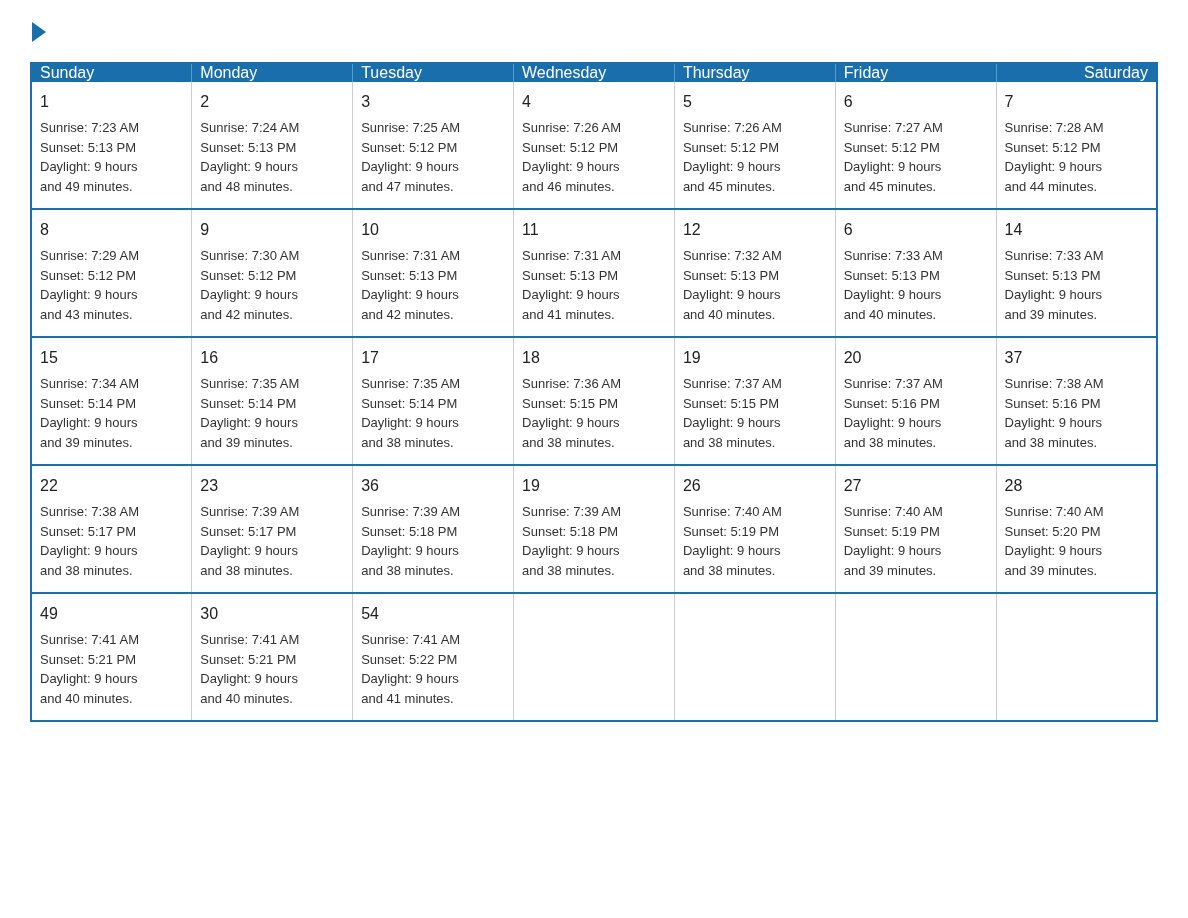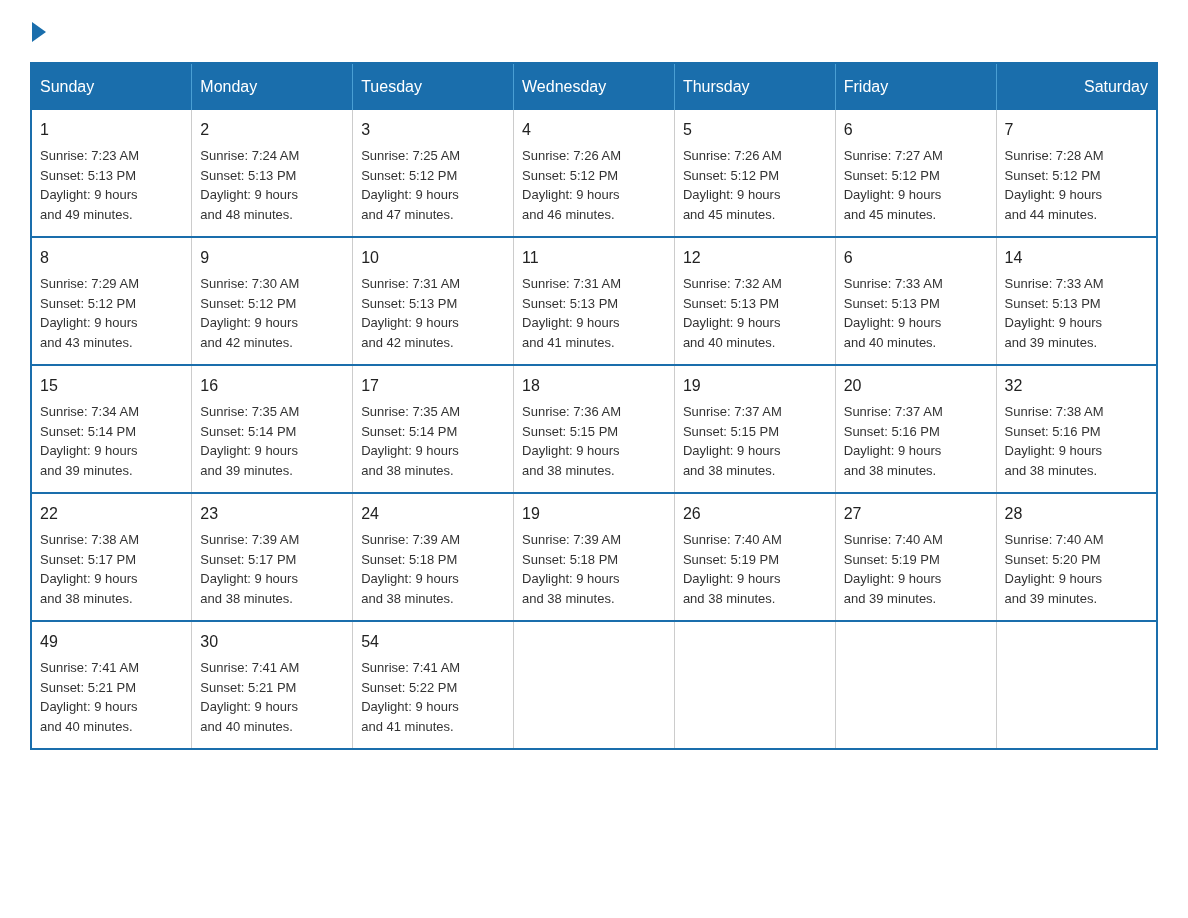--- a/index.html
+++ b/index.html
@@ -60,21 +60,21 @@
       margin-top: 4px;
     }
     .calendar-table {
       width: 100%;
       border-collapse: collapse;
       border: 2px solid #1a6eac;
     }
     .calendar-table th {
       background-color: #1a6eac;
       color: #fff;
-      padding: 14px 8px;
+      padding: 0 8px;
       font-size: 16px;
       font-weight: normal;
       text-align: left;
       border-right: 1px solid #4a9fd4;
     }
     .calendar-table th:last-child {
       border-right: none;
       text-align: right;
     }
     .calendar-table td {
@@ -152,26 +152,26 @@
         <td><span class="day-number">6</span>Sunrise: 7:33 AM<br>Sunset: 5:13 PM<br>Daylight: 9 hours<br>and 40 minutes.</td>
         <td><span class="day-number">14</span>Sunrise: 7:33 AM<br>Sunset: 5:13 PM<br>Daylight: 9 hours<br>and 39 minutes.</td>
       </tr>
       <tr>
         <td><span class="day-number">15</span>Sunrise: 7:34 AM<br>Sunset: 5:14 PM<br>Daylight: 9 hours<br>and 39 minutes.</td>
         <td><span class="day-number">16</span>Sunrise: 7:35 AM<br>Sunset: 5:14 PM<br>Daylight: 9 hours<br>and 39 minutes.</td>
         <td><span class="day-number">17</span>Sunrise: 7:35 AM<br>Sunset: 5:14 PM<br>Daylight: 9 hours<br>and 38 minutes.</td>
         <td><span class="day-number">18</span>Sunrise: 7:36 AM<br>Sunset: 5:15 PM<br>Daylight: 9 hours<br>and 38 minutes.</td>
         <td><span class="day-number">19</span>Sunrise: 7:37 AM<br>Sunset: 5:15 PM<br>Daylight: 9 hours<br>and 38 minutes.</td>
         <td><span class="day-number">20</span>Sunrise: 7:37 AM<br>Sunset: 5:16 PM<br>Daylight: 9 hours<br>and 38 minutes.</td>
-        <td><span class="day-number">32</span>Sunrise: 7:38 AM<br>Sunset: 5:16 PM<br>Daylight: 9 hours<br>and 38 minutes.</td>
+        <td><span class="day-number">37</span>Sunrise: 7:38 AM<br>Sunset: 5:16 PM<br>Daylight: 9 hours<br>and 38 minutes.</td>
       </tr>
       <tr>
         <td><span class="day-number">22</span>Sunrise: 7:38 AM<br>Sunset: 5:17 PM<br>Daylight: 9 hours<br>and 38 minutes.</td>
         <td><span class="day-number">23</span>Sunrise: 7:39 AM<br>Sunset: 5:17 PM<br>Daylight: 9 hours<br>and 38 minutes.</td>
-        <td><span class="day-number">24</span>Sunrise: 7:39 AM<br>Sunset: 5:18 PM<br>Daylight: 9 hours<br>and 38 minutes.</td>
+        <td><span class="day-number">36</span>Sunrise: 7:39 AM<br>Sunset: 5:18 PM<br>Daylight: 9 hours<br>and 38 minutes.</td>
         <td><span class="day-number">19</span>Sunrise: 7:39 AM<br>Sunset: 5:18 PM<br>Daylight: 9 hours<br>and 38 minutes.</td>
         <td><span class="day-number">26</span>Sunrise: 7:40 AM<br>Sunset: 5:19 PM<br>Daylight: 9 hours<br>and 38 minutes.</td>
         <td><span class="day-number">27</span>Sunrise: 7:40 AM<br>Sunset: 5:19 PM<br>Daylight: 9 hours<br>and 39 minutes.</td>
         <td><span class="day-number">28</span>Sunrise: 7:40 AM<br>Sunset: 5:20 PM<br>Daylight: 9 hours<br>and 39 minutes.</td>
       </tr>
       <tr>
         <td><span class="day-number">49</span>Sunrise: 7:41 AM<br>Sunset: 5:21 PM<br>Daylight: 9 hours<br>and 40 minutes.</td>
         <td><span class="day-number">30</span>Sunrise: 7:41 AM<br>Sunset: 5:21 PM<br>Daylight: 9 hours<br>and 40 minutes.</td>
         <td><span class="day-number">54</span>Sunrise: 7:41 AM<br>Sunset: 5:22 PM<br>Daylight: 9 hours<br>and 41 minutes.</td>
         <td class="empty-cell"></td>

